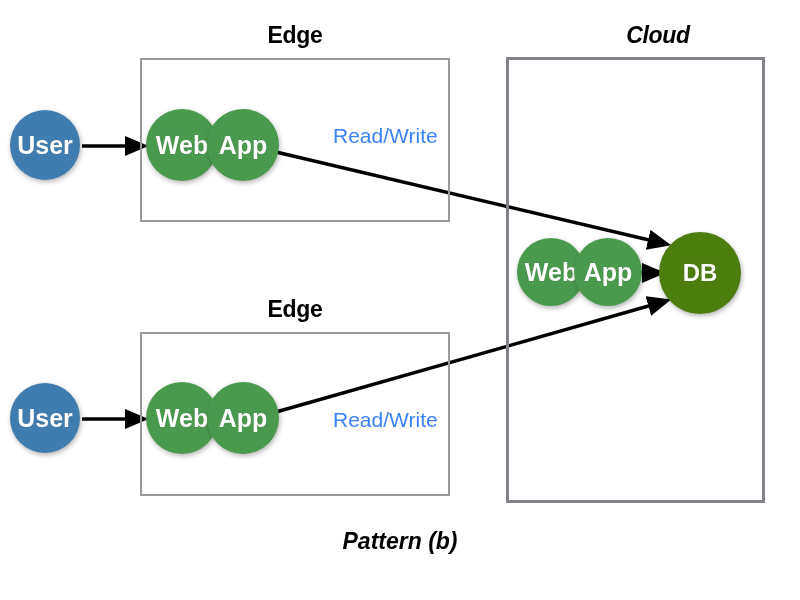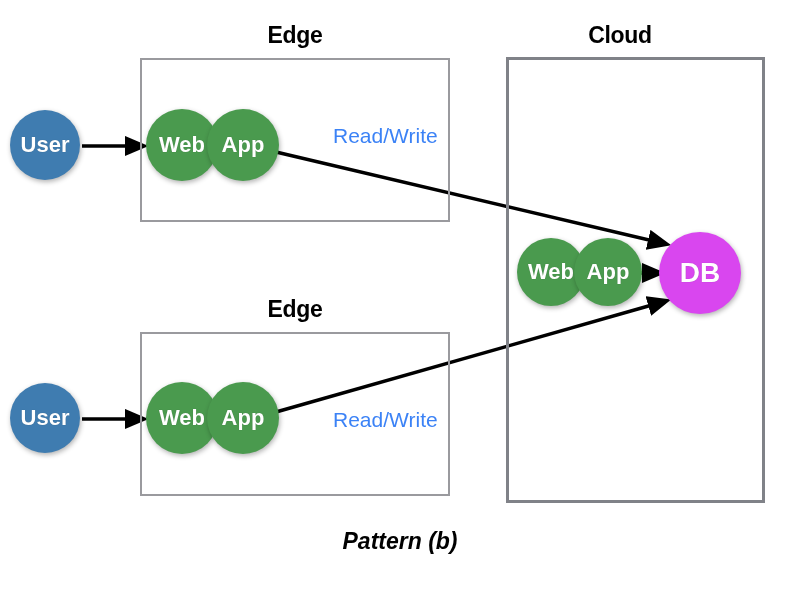--- a/index.html
+++ b/index.html
@@ -53,21 +53,21 @@
   }
   .node {
     position: absolute;
     border-radius: 50%;
     display: flex;
     align-items: center;
     justify-content: center;
     color: #ffffff;
     font-family: "Liberation Sans", sans-serif;
     font-weight: bold;
-    font-size: 22px;
+    font-size: 25px;
     box-shadow: 1px 2px 5px rgba(0,0,0,0.30);
     box-sizing: border-box;
     text-shadow: 0 0 1px rgba(0,0,0,0.25);
   }
   .zone-box {
     position: absolute;
     box-sizing: border-box;
     background: transparent;
   }
 </style>
@@ -90,30 +90,30 @@
         <line x1="640" y1="273" x2="660" y2="273" stroke="#000000" stroke-width="3.4" marker-end="url(#arrowhead)"></line>
       </g>
   </svg>
 
   <div class="zone-box" id="zone-box-0" style="left: 140px; top: 58px; width: 310px; height: 164px; border: 2px solid rgb(154, 154, 158);"></div>
   <div class="zone-box" id="zone-box-1" style="left: 140px; top: 332px; width: 310px; height: 164px; border: 2px solid rgb(154, 154, 158);"></div>
   <div class="zone-box" id="zone-box-2" style="left: 506px; top: 57px; width: 259px; height: 446px; border: 3px solid rgb(128, 130, 136);"></div>
 
   <div class="zone-title" id="zone-title-0" style="left: 195px; top: 22px; width: 200px;">Edge</div>
   <div class="zone-title" id="zone-title-1" style="left: 195px; top: 296px; width: 200px;">Edge</div>
-  <div class="zone-title" id="zone-title-2" style="left: 520px; top: 22px; width: 200px;">Cloud</div>
+  <div class="zone-title" id="zone-title-2" style="left: 558px; top: 22px; width: 200px; font-style: italic;">Cloud</div>
 
   <div class="node" id="node-0" style="left: 10px; top: 110px; width: 70px; height: 70px; background: rgb(63, 124, 176);">User</div>
   <div class="node" id="node-1" style="left: 146px; top: 109px; width: 72px; height: 72px; background: rgb(74, 154, 78);">Web</div>
   <div class="node" id="node-2" style="left: 207px; top: 109px; width: 72px; height: 72px; background: rgb(74, 154, 78);">App</div>
   <div class="node" id="node-3" style="left: 10px; top: 383px; width: 70px; height: 70px; background: rgb(63, 124, 176);">User</div>
   <div class="node" id="node-4" style="left: 146px; top: 382px; width: 72px; height: 72px; background: rgb(74, 154, 78);">Web</div>
   <div class="node" id="node-5" style="left: 207px; top: 382px; width: 72px; height: 72px; background: rgb(74, 154, 78);">App</div>
   <div class="node" id="node-6" style="left: 517px; top: 238px; width: 68px; height: 68px; background: rgb(74, 154, 78);">Web</div>
   <div class="node" id="node-7" style="left: 574px; top: 238px; width: 68px; height: 68px; background: rgb(74, 154, 78);">App</div>
-  <div class="node" id="node-8" style="left: 659px; top: 232px; width: 82px; height: 82px; background: #d946ef; font-size: 28px;">DB</div>
+  <div class="node" id="node-8" style="left: 659px; top: 232px; width: 82px; height: 82px; background: #4d7c0f; font-size: 24px;">DB</div>
 
   <div class="edge-label" id="conn-label-2" style="left: 333px; top: 124px;">Read/Write</div>
   <div class="edge-label" id="conn-label-3" style="left: 333px; top: 408px;">Read/Write</div>
 
   <div class="caption" id="figure-caption" style="left: 250px; top: 528px; width: 300px; font-style: italic;">Pattern (b)</div>
 
 </div>
 
 </body></html>

